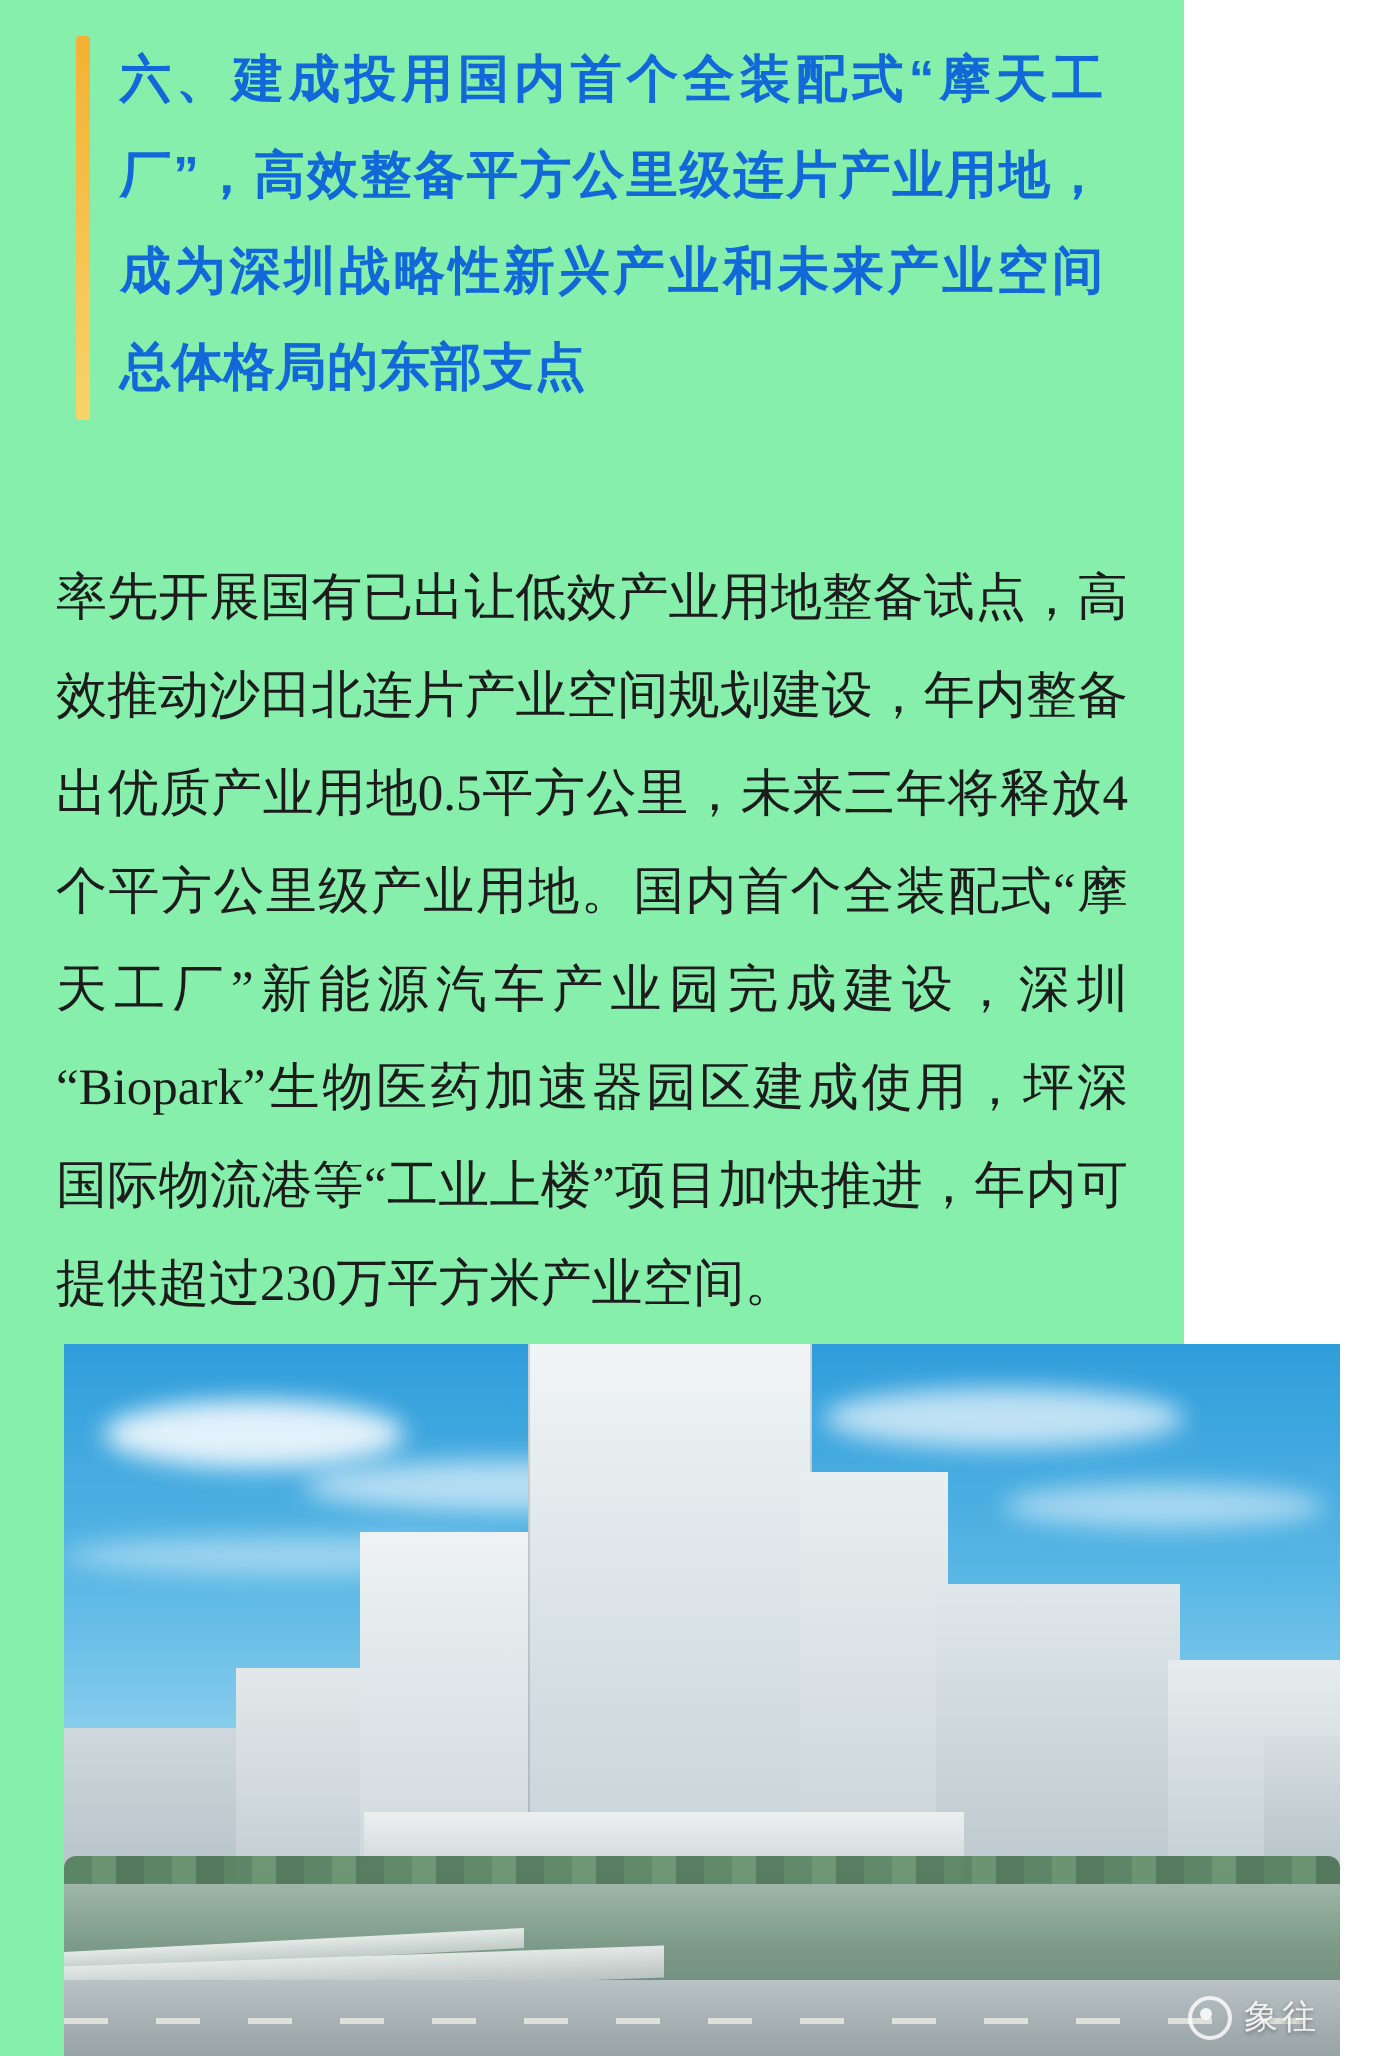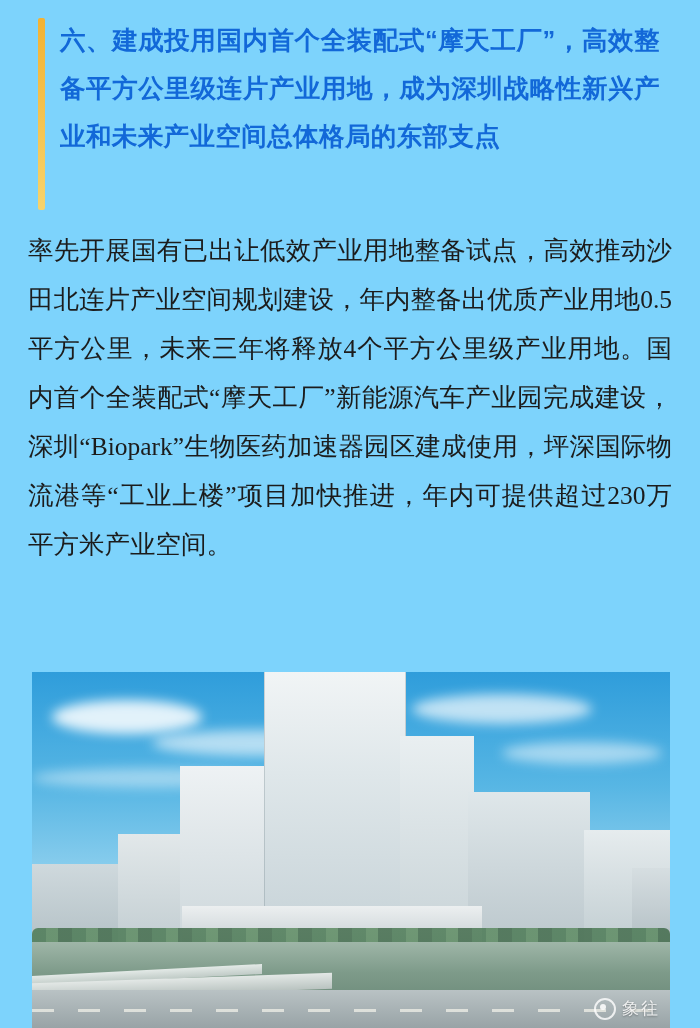--- a/index.html
+++ b/index.html
@@ -10,24 +10,24 @@
   body {
     width: 700px;
     height: 1028px;
     position: relative;
     overflow: hidden;
     font-family: "Liberation Sans", "DejaVu Sans", sans-serif;
     color: #1a1a1a;
   }
 
   .page {
-    width: 700px;
+    width: 592px;
     height: 1028px;
     position: relative;
-    background: #7dd3fc;
+    background: #86efac;
     box-sizing: border-box;
   }
 
   
   .heading-block {
     position: relative;
     padding: 16px 40px 0 60px;
     box-sizing: border-box;
   }
   .heading-bar {

